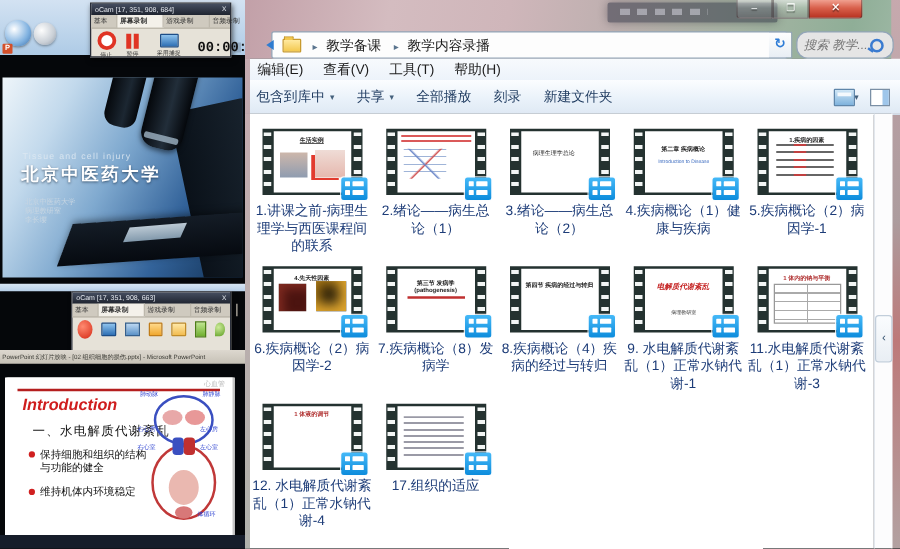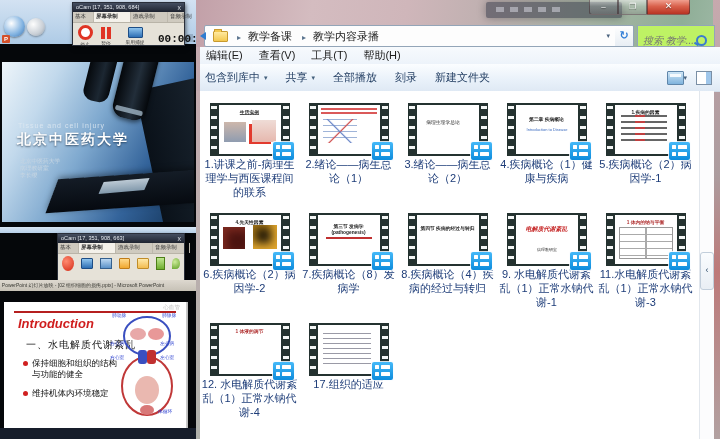--- a/index.html
+++ b/index.html
@@ -95,33 +95,33 @@
   .blob{position:absolute;left:290px;top:2px;width:136px;height:16px;background:rgba(38,42,60,.5);
         border-radius:2px;box-shadow:0 0 8px rgba(20,20,30,.35);}
   .blob::after{content:"";position:absolute;left:10px;top:5px;width:70px;height:5px;
         background:repeating-linear-gradient(to right,rgba(220,220,230,.5) 0 8px,transparent 8px 14px);}
   .caps{position:absolute;right:30px;top:0;display:flex;height:15px;}
   .cap{width:27px;border:1px solid rgba(60,40,45,.55);border-top:none;background:linear-gradient(rgba(255,255,255,.55),rgba(255,255,255,.15) 45%,rgba(120,110,115,.25));
        color:#fff;font-size:8px;line-height:13px;text-align:center;text-shadow:0 1px 1px rgba(0,0,0,.5);}
   .cap.min{border-radius:0 0 0 3px;}
   .cap.cls{width:41px;background:linear-gradient(#f0a090,#d9614c 45%,#b83322);border-radius:0 0 3px 0;font-size:9px;}
 
-  .addr{position:absolute;left:8px;top:25px;width:411px;height:20px;background:#fdfdfd;border:1px solid #93a5b8;
+  .addr{position:absolute;left:21px;top:25px;width:411px;height:20px;background:#fdfdfd;border:1px solid #93a5b8;
         border-radius:2px;display:flex;align-items:center;font-size:11px;color:#1a1a1a;}
   .backfrag{position:absolute;left:-5px;top:6px;width:0;height:0;border-right:6px solid #2f7cd0;border-top:4px solid transparent;border-bottom:4px solid transparent;}
   .fold{width:13px;height:9px;margin:0 4px 0 8px;background:linear-gradient(#ffe9a0,#f3c84f);border:1px solid #c89a2e;border-radius:1px;position:relative;}
   .fold::before{content:"";position:absolute;left:0;top:-3px;width:6px;height:2px;background:#f3c84f;border:1px solid #c89a2e;border-bottom:none;border-radius:1px 1px 0 0;}
   .crumb{padding:0 5px;white-space:nowrap;}
   .crumb::before{content:"▸";color:#5a748e;font-size:8px;padding-right:7px;}
   .addr .dd{margin-left:auto;padding-right:6px;color:#4a627e;font-size:7px;}
   .refresh{position:absolute;left:419px;top:25px;width:18px;height:20px;background:linear-gradient(#fefefe,#e8eef4);
            border:1px solid #93a5b8;border-left:none;border-radius:0 2px 2px 0;color:#2e7cd6;font-size:11px;font-weight:bold;
            text-align:center;line-height:19px;}
-  .search{position:absolute;left:441px;top:25px;width:76px;height:20px;background:#bef264;border:1px solid #93a5b8;border-radius:0;
-          display:flex;align-items:flex-end;}
+  .search{position:absolute;left:441px;top:25px;width:76px;height:20px;background:#e5e5e5;border:1px solid #93a5b8;border-radius:9px;
+          display:flex;align-items:center;}
   .search input{flex:1;width:50px;border:none;outline:none;font-size:10px;font-style:italic;color:#808080;padding:0 0 0 5px;
           font-family:inherit;background:transparent;}
   .mag{width:7px;height:7px;border:2px solid #3a7bd0;border-radius:50%;position:relative;margin-right:7px;}
   .mag::after{content:"";position:absolute;left:-4px;top:6px;width:5px;height:2px;background:#3a7bd0;transform:rotate(35deg);}
 
   .menubar{position:absolute;left:0;top:47px;width:517px;height:17px;display:flex;gap:16px;align-items:center;
            padding-left:10px;font-size:11px;color:#1c1c1c;background:linear-gradient(#f7fafd,#edf3fa);}
   .toolbar{position:absolute;left:0;top:64px;width:551px;height:27px;display:flex;align-items:center;
            background:linear-gradient(#fbfdff,#eaf2fa 55%,#dfe9f4);border-bottom:1px solid #d2dde9;
            font-size:11px;color:#1e3a5f;}
@@ -147,21 +147,21 @@
   .thumb{width:80px;height:53px;background:#243230;position:relative;flex:none;}
   .sstrip{position:absolute;top:3px;bottom:3px;width:6px;
           background-image:repeating-linear-gradient(to bottom,#f3f6f5 0 3px,transparent 3px 10px);}
   .sstrip.l{left:1px;} .sstrip.r{right:1px;}
   .slide{position:absolute;left:9px;right:9px;top:2px;bottom:2px;background:#fff;overflow:hidden;}
   .badge{position:absolute;right:-4px;bottom:-4px;width:21px;height:18px;background:linear-gradient(#45b9f8,#0d8cdc);
          border-radius:2px;box-shadow:0 0 0 1px rgba(250,253,255,.85);}
   .badge i{position:absolute;background:#fff;border-radius:.5px;}
   .badge .a{left:3px;top:3px;width:4px;height:4px;} .badge .b{left:3px;top:10px;width:4px;height:4px;}
   .badge .c{left:9px;top:3px;width:9px;height:4px;} .badge .d{left:9px;top:10px;width:9px;height:4px;}
-  .caption{margin-top:1px;font-size:11px;line-height:14px;color:#1d3c78;text-align:center;max-width:97px;}
+  .caption{margin-top:6px;font-size:11px;line-height:14px;color:#1d3c78;text-align:center;max-width:97px;}
 
   .slide-title{font-size:8px;transform:scale(.6);transform-origin:center top;width:166%;margin-left:-33%;
                text-align:center;margin-top:4px;font-weight:bold;color:#222;}
   .slide-sub{font-size:8px;transform:scale(.5);transform-origin:center top;width:200%;margin-left:-50%;
              text-align:center;color:#3a6abf;}
   .deco{position:absolute;left:0;top:0;right:0;bottom:0;pointer-events:none;}
   .s1 .slide-title{text-decoration:underline;}
   .s1 .deco::before{content:"";position:absolute;left:5px;top:17px;width:22px;height:20px;background:linear-gradient(#cdb7ab,#8f9cb0);}
   .s1 .deco::after{content:"";position:absolute;right:5px;top:15px;width:24px;height:22px;background:linear-gradient(#efdcd6,#e6b8ae);box-shadow:-4px 3px 0 -1px #e23a2e;}
   .s2 .deco::before{content:"";position:absolute;left:3px;top:3px;right:3px;height:8px;

